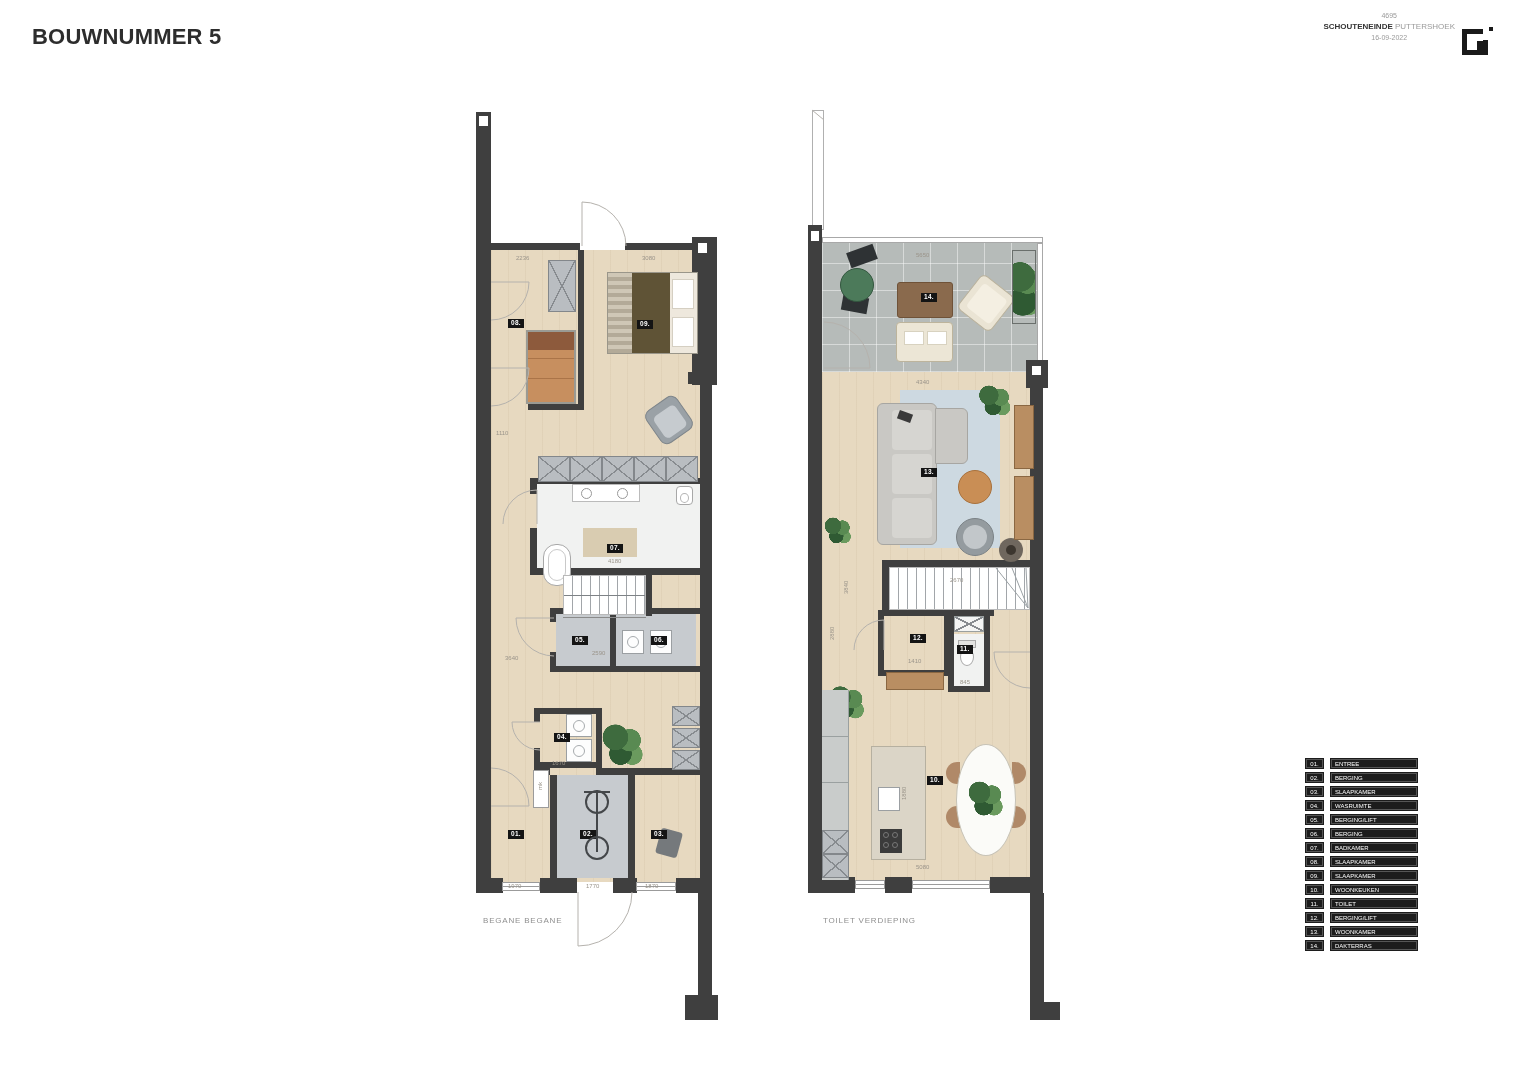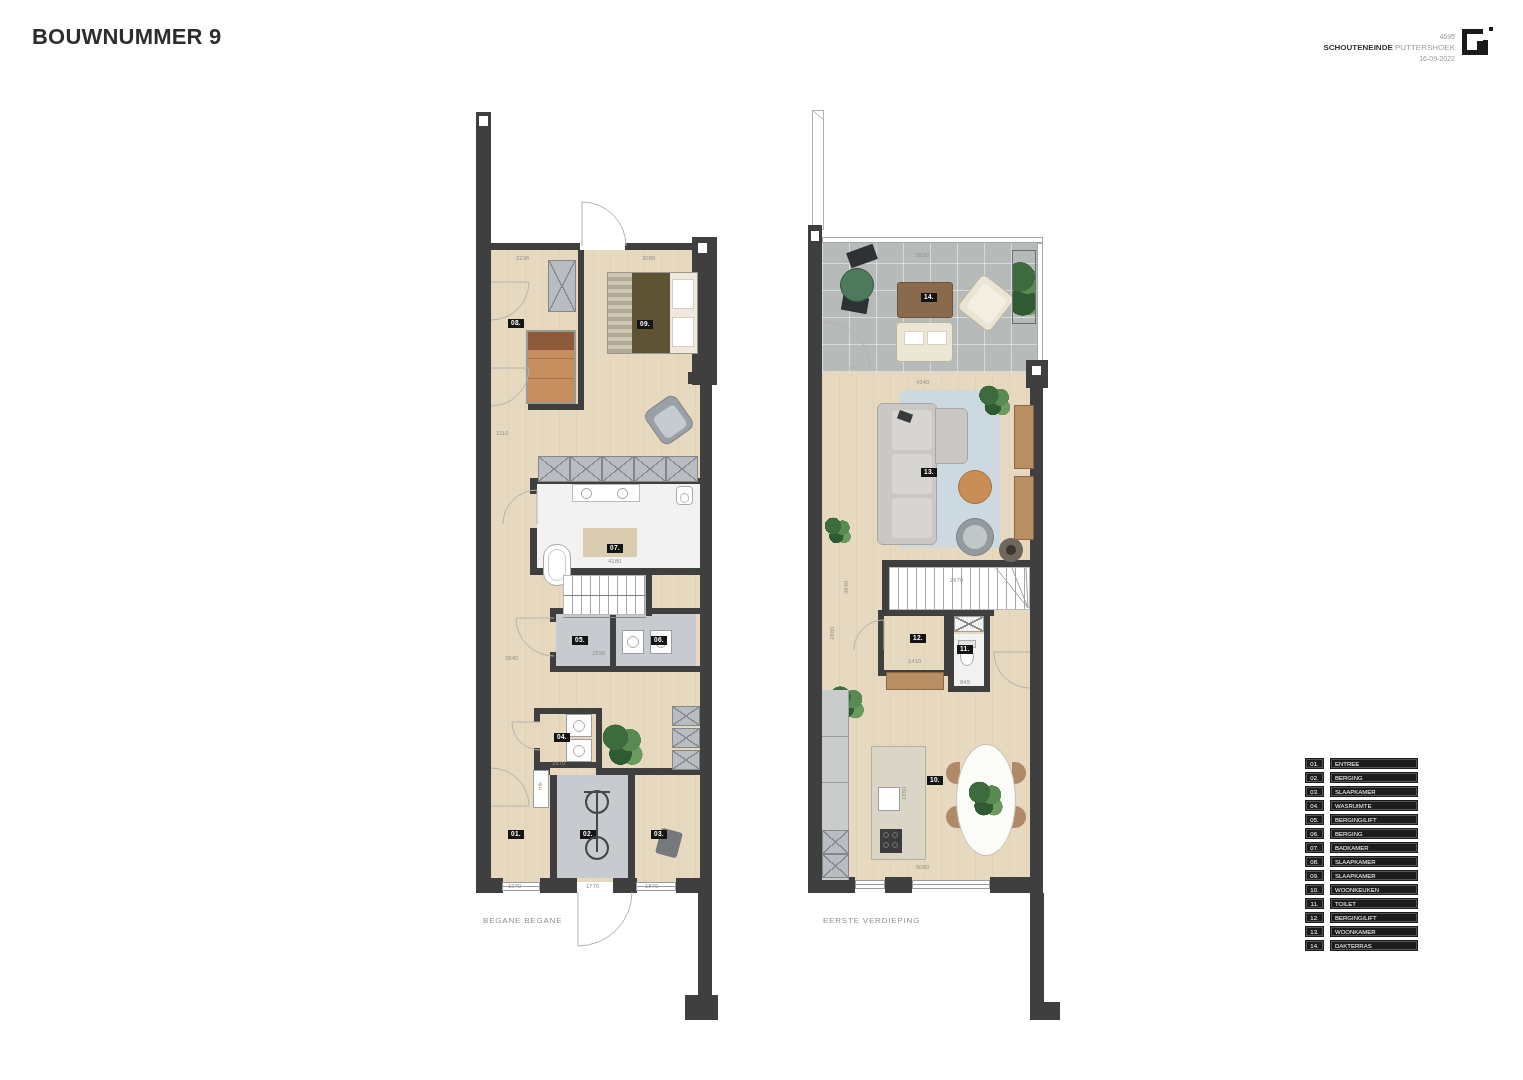--- a/index.html
+++ b/index.html
@@ -35,38 +35,38 @@
         radial-gradient(circle at 66% 42%,#598a52 0 28%,transparent 29%),
         radial-gradient(circle at 44% 70%,#2f5a33 0 27%,transparent 28%),
         radial-gradient(circle at 72% 72%,#6a9a5e 0 22%,transparent 23%),
         radial-gradient(circle at 52% 50%,#49774a 0 24%,transparent 25%)}
   .stairs{position:absolute;background:#fff;border:1px solid #b9b9b9;
        background-image:repeating-linear-gradient(90deg,transparent 0 8px,#a2a6aa 8px 9px)}
   .appl{position:absolute;background:#fdfdfd;border:1px solid #9b9fa2}
   .appl::after{content:"";position:absolute;left:50%;top:50%;width:10px;height:10px;
        transform:translate(-50%,-50%);border:1px solid #a7abae;border-radius:50%}
   h1{position:absolute;left:32px;top:24px;font-size:22px;color:#2d2d2d;letter-spacing:.2px}
-  .stamp{position:absolute;right:68px;top:32px;text-align:right;line-height:1.45}
+  .stamp{position:absolute;right:68px;top:11px;text-align:center;line-height:1.45}
   .s1{font-size:7px;color:#9a9a9a}
   .s2{font-size:8px;color:#9a9a9a}
   .s2 b{color:#333}
   .caption{position:absolute;font-size:8px;color:#8f8f8f;letter-spacing:.8px}
   .legend{position:absolute;left:1305px;top:758px;display:flex;flex-direction:column;gap:3px}
   .lrow{display:flex;gap:6px}
   .lnum{width:19px;height:11px;background:var(--legendbg);color:#fff;font-size:6px;
         display:flex;align-items:center;justify-content:center;outline:1px solid #555;outline-offset:-2px}
   .llabel{width:88px;height:11px;background:var(--legendbg);color:#fff;font-size:6px;
         display:flex;align-items:center;padding-left:5px;outline:1px solid #555;outline-offset:-2px}
   svg.layer{position:absolute;left:0;top:0;pointer-events:none}
   .logo{position:absolute;left:1462px;top:27px;width:30px;height:30px}
 </style>
 </head>
 <body>
 
-<h1>BOUWNUMMER 9</h1>
+<h1>BOUWNUMMER 5</h1>
 
 <div class="stamp">
   <div class="s1">4695</div>
   <div class="s2"><b>SCHOUTENEINDE</b> <span>PUTTERSHOEK</span></div>
   <div class="s1">16-09-2022</div>
 </div>
 
 <div class="logo">
   <div class="abs" style="left:0;top:2px;width:26px;height:26px;border:5px solid #1a1a1a"></div>
   <div class="abs" style="left:21px;top:2px;width:6px;height:11px;background:#fff"></div>
@@ -320,21 +320,21 @@
   <span class="dim" style="position: absolute; left: 916px; top: 252px;">5650</span>
       <span class="dim" style="position: absolute; left: 916px; top: 379px;">4340</span>
       <span class="dim" style="position: absolute; left: 843px; top: 594px; transform: rotate(-90deg); transform-origin: left top;">3840</span>
       <span class="dim" style="position: absolute; left: 950px; top: 577px;">2670</span>
       <span class="dim" style="position: absolute; left: 829px; top: 640px; transform: rotate(-90deg); transform-origin: left top;">2880</span>
       <span class="dim" style="position: absolute; left: 908px; top: 658px;">1410</span>
       <span class="dim" style="position: absolute; left: 960px; top: 679px;">845</span>
       <span class="dim" style="position: absolute; left: 901px; top: 800px; transform: rotate(-90deg); transform-origin: left top;">1880</span>
       <span class="dim" style="position: absolute; left: 916px; top: 864px;">5080</span>
     </div>
-  <div class="caption" style="left:823px;top:916px">EERSTE VERDIEPING</div>
+  <div class="caption" style="left:823px;top:916px">TOILET VERDIEPING</div>
 </div>
 
 <svg class="layer" width="1523" height="1080">
   <g stroke="#b5b2ad" stroke-width="1" fill="none">
     <path d="M582,246 L582,202 A44,44 0 0 1 626,246"></path>
     <path d="M491,282 L529,282 A38,38 0 0 1 491,320"></path>
     <path d="M491,368 L529,368 A38,38 0 0 1 491,406"></path>
     <path d="M537,524 L537,490 A34,34 0 0 0 503,524"></path>
     <path d="M554,618 L516,618 A38,38 0 0 0 554,656"></path>
     <path d="M540,722 L512,722 A28,28 0 0 0 540,750"></path>

